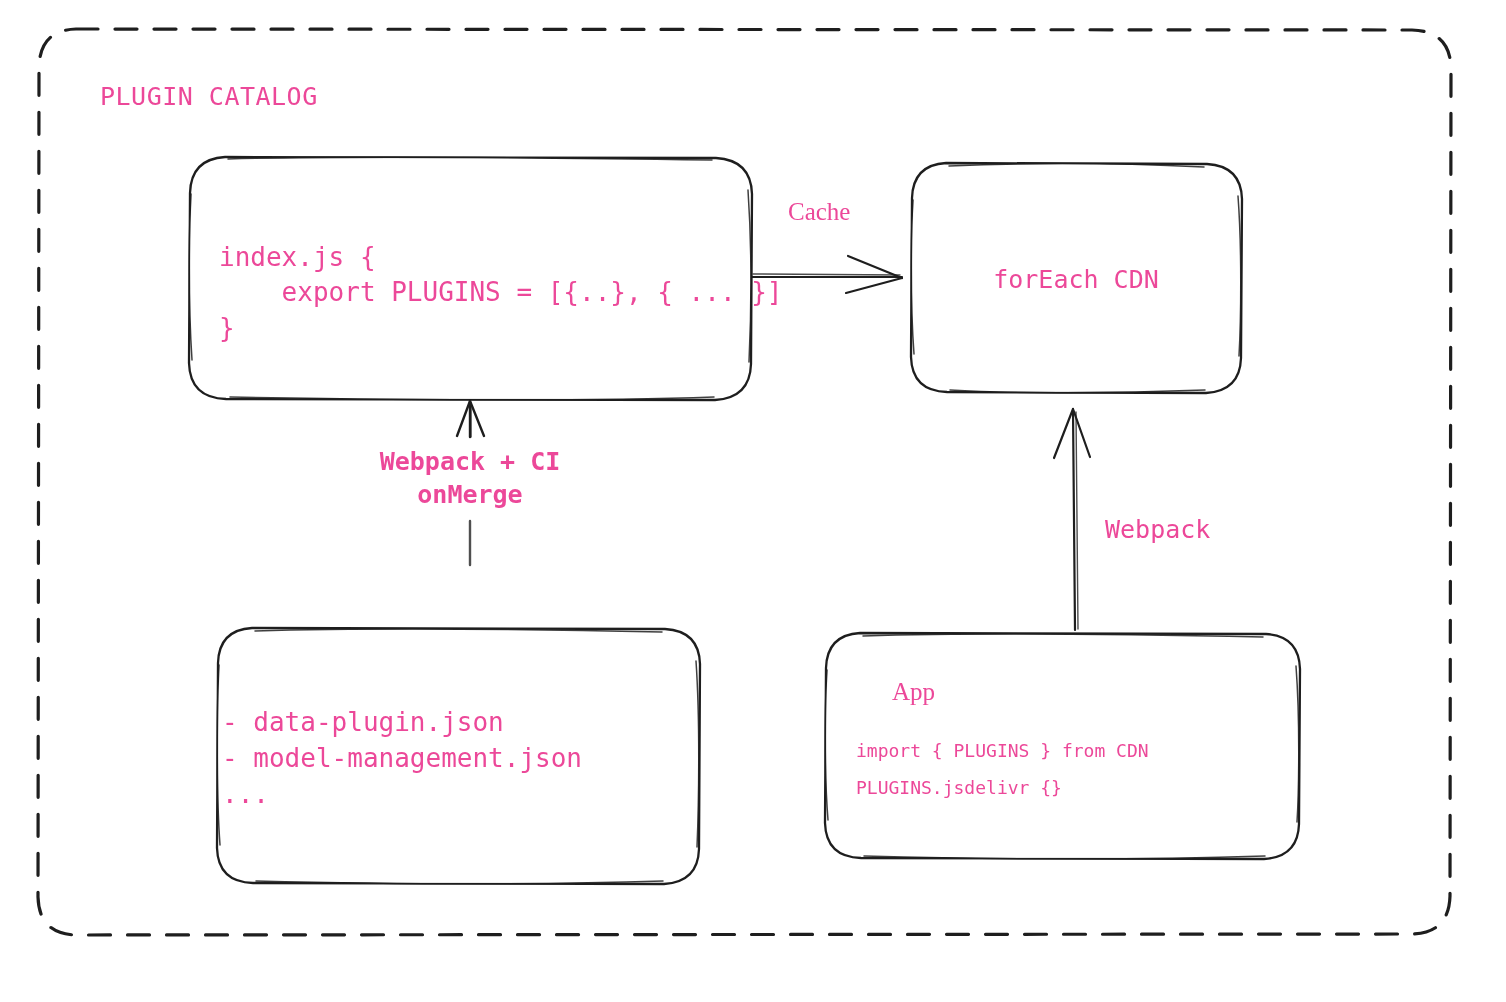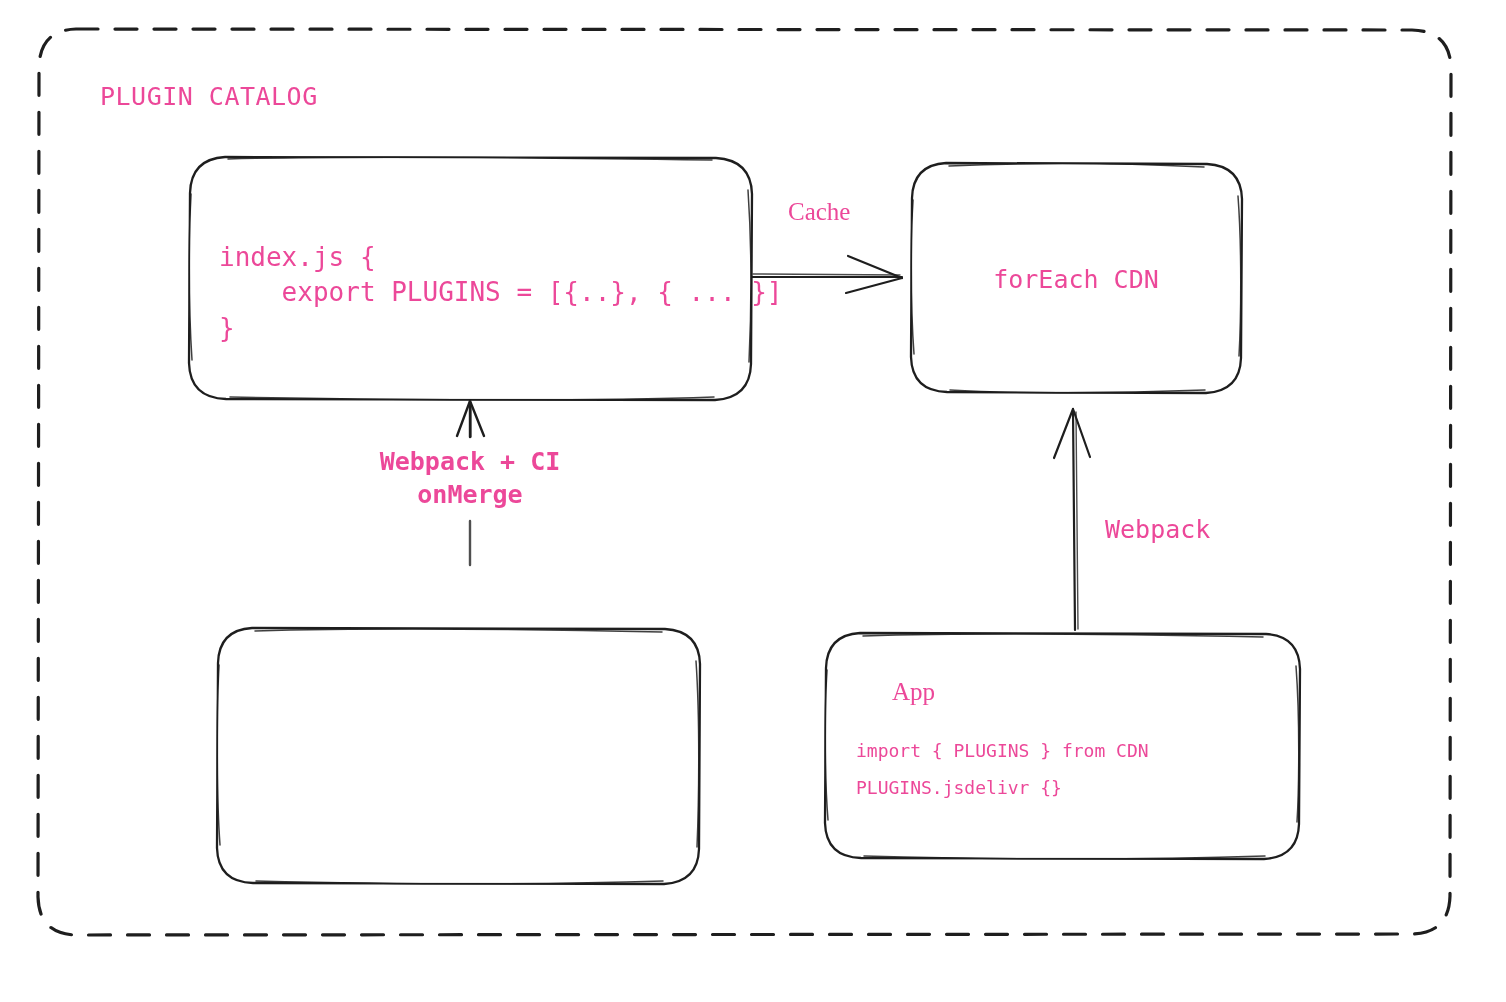--- a/index.html
+++ b/index.html
@@ -177,18 +177,21 @@
   <div class="lbl mono ctr" id="cdn-title">forEach CDN</div>
 
   <div class="lbl sans" id="cache-label">Cache</div>
 
   <div class="lbl mono" id="import-label">Webpack</div>
 
   <div class="lbl mono ctr" id="webpack-label">Webpack + CI
 onMerge</div>
 
 
+  <div class="lbl mono" id="repo-list">- data-plugin.json
+- model-management.json
+...</div>
 
   <div class="lbl sans" id="app-title">App</div>
 
   <div class="lbl mono" id="app-code"><span>import { PLUGINS } from CDN</span><br><span>PLUGINS.jsdelivr {}</span></div>
 
 </div>
 
 </body></html>

